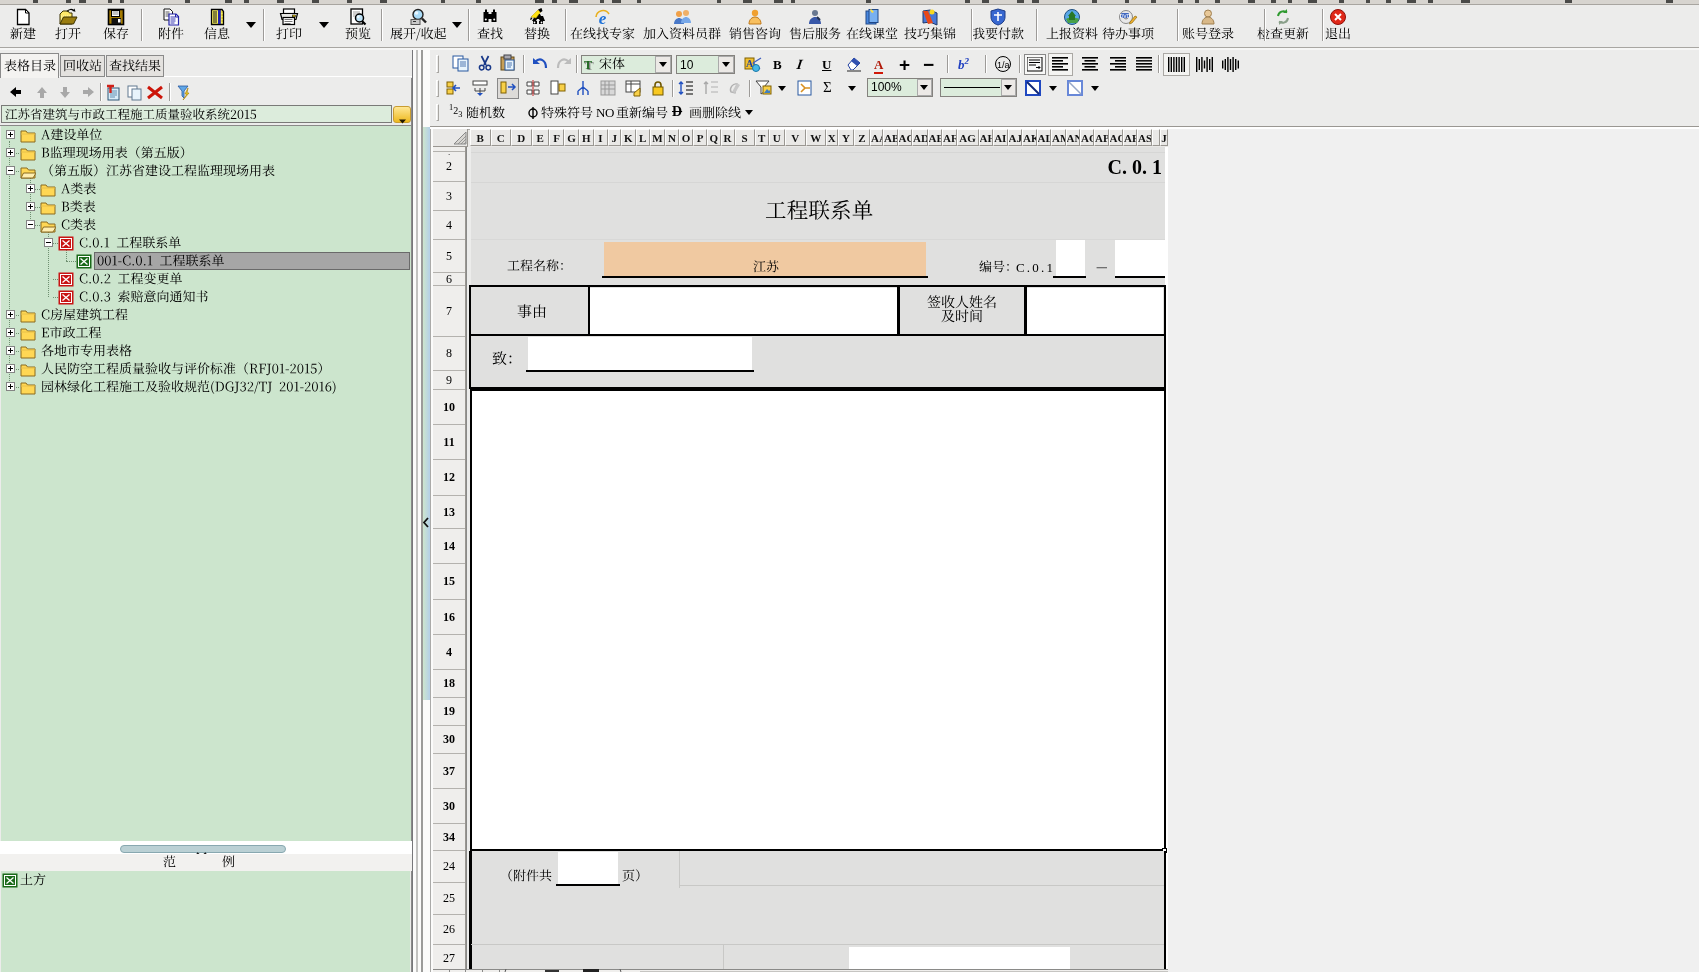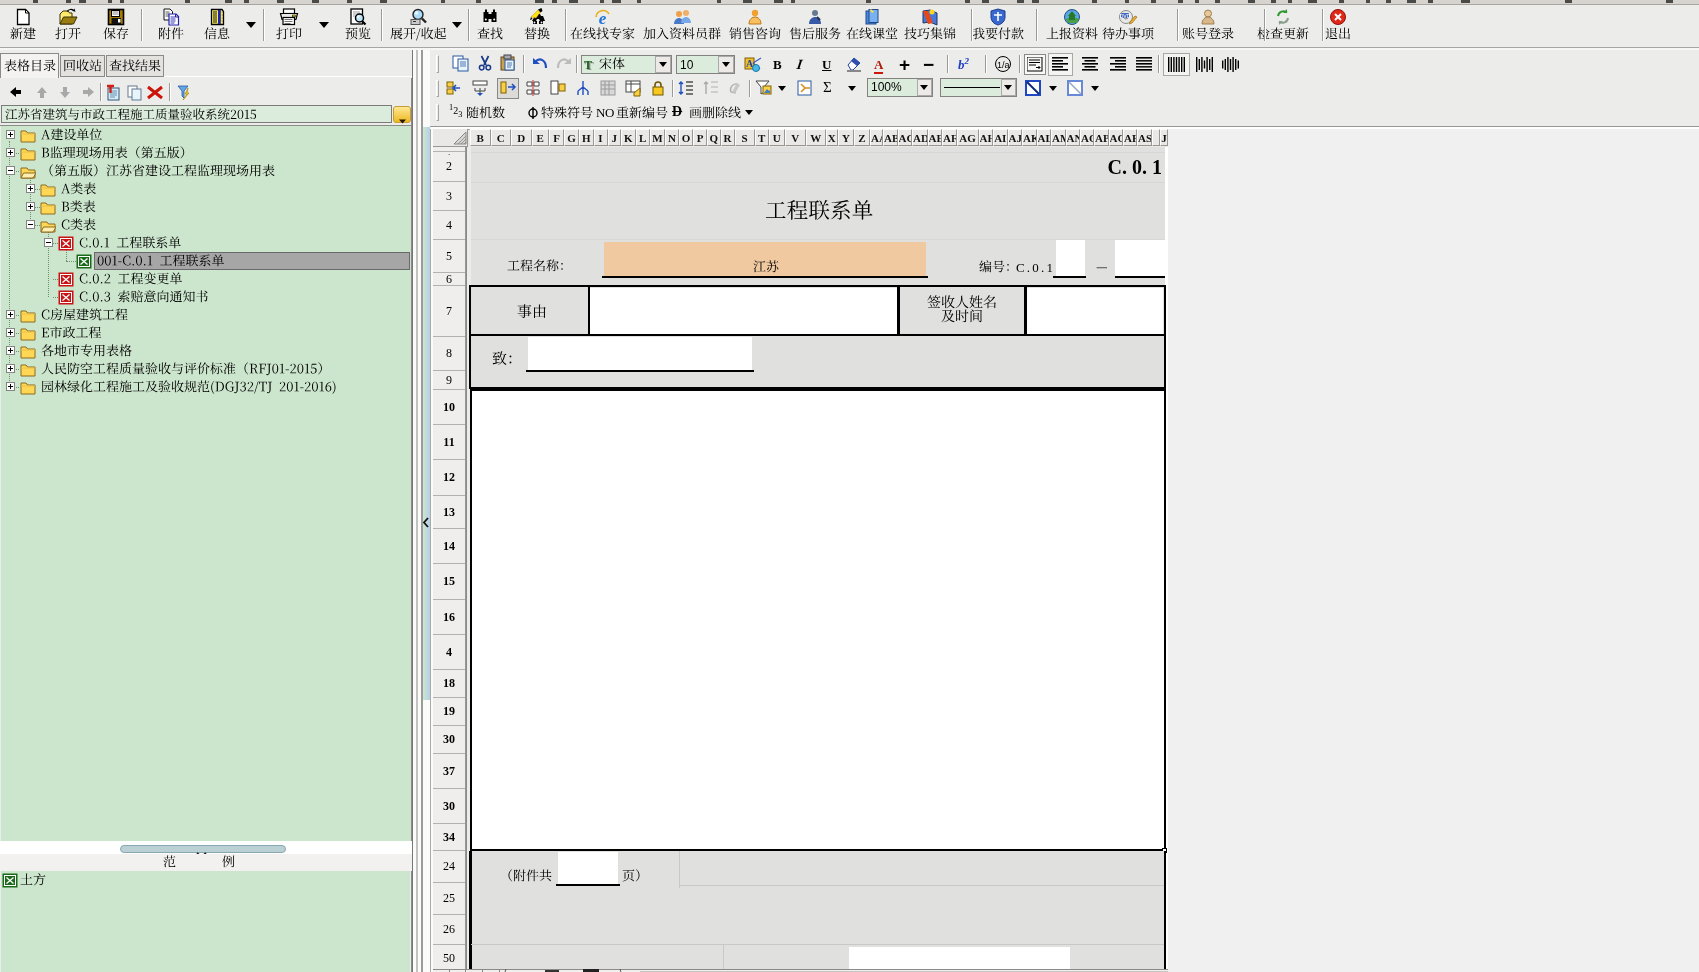--- a/index.html
+++ b/index.html
@@ -1353,21 +1353,21 @@
     <div class="a" style="left:433px;top:635px;width:32px;height:35px;border-bottom:1px solid #b4b2ae;font:bold 12px &quot;Liberation Serif&quot;;text-align:center;line-height:34px">4</div>
     <div class="a" style="left:433px;top:670px;width:32px;height:28px;border-bottom:1px solid #b4b2ae;font:bold 12px &quot;Liberation Serif&quot;;text-align:center;line-height:27px">18</div>
     <div class="a" style="left:433px;top:698px;width:32px;height:28px;border-bottom:1px solid #b4b2ae;font:bold 12px &quot;Liberation Serif&quot;;text-align:center;line-height:27px">19</div>
     <div class="a" style="left:433px;top:726px;width:32px;height:28px;border-bottom:1px solid #b4b2ae;font:bold 12px &quot;Liberation Serif&quot;;text-align:center;line-height:27px">30</div>
     <div class="a" style="left:433px;top:754px;width:32px;height:35px;border-bottom:1px solid #b4b2ae;font:bold 12px &quot;Liberation Serif&quot;;text-align:center;line-height:34px">37</div>
     <div class="a" style="left:433px;top:789px;width:32px;height:35px;border-bottom:1px solid #b4b2ae;font:bold 12px &quot;Liberation Serif&quot;;text-align:center;line-height:34px">30</div>
     <div class="a" style="left:433px;top:824px;width:32px;height:27px;border-bottom:1px solid #b4b2ae;font:bold 12px &quot;Liberation Serif&quot;;text-align:center;line-height:26px">34</div>
     <div class="a" style="left:433px;top:851px;width:32px;height:32px;border-bottom:1px solid #b4b2ae;font:12px &quot;Liberation Serif&quot;;text-align:center;line-height:31px">24</div>
     <div class="a" style="left:433px;top:883px;width:32px;height:32px;border-bottom:1px solid #b4b2ae;font:12px &quot;Liberation Serif&quot;;text-align:center;line-height:31px">25</div>
     <div class="a" style="left:433px;top:915px;width:32px;height:30px;border-bottom:1px solid #b4b2ae;font:12px &quot;Liberation Serif&quot;;text-align:center;line-height:29px">26</div>
-    <div class="a" style="left:433px;top:945px;width:32px;height:28px;border-bottom:1px solid #b4b2ae;font:12px &quot;Liberation Serif&quot;;text-align:center;line-height:27px">50</div>
+    <div class="a" style="left:433px;top:945px;width:32px;height:28px;border-bottom:1px solid #b4b2ae;font:12px &quot;Liberation Serif&quot;;text-align:center;line-height:27px">27</div>
     <div class="a " style="left:466px;top:147px;width:702px;height:826px;background:#fff"></div>
     <div class="a " style="left:466px;top:147px;width:5px;height:826px;background:#ececeb"></div>
     <div class="a " style="left:466px;top:147px;width:1px;height:826px;background:#8a8a88"></div>
     <div class="a " style="left:471px;top:147px;width:694px;height:138px;background:#e0e0df"></div>
     <div class="a " style="left:471px;top:151.5px;width:694px;height:1px;background:#d6d6d5"></div>
     <div class="a " style="left:471px;top:181.5px;width:694px;height:1px;background:#d6d6d5"></div>
     <div class="a " style="left:471px;top:238.5px;width:694px;height:1px;background:#d8d8d7"></div>
     <div class="a" style="left:762px;top:155.5px;width:400px;text-align:right;font:bold 20px 'Liberation Serif', serif;line-height:22px;color:#000;white-space:pre">C. 0. 1</div>
     <div class="a" style="left:764.9px;top:200.7px;width:108.3px;height:21.5px"><svg width="108.3" height="21.5" viewBox="0 0 5037 1000" style="overflow:visible">
         <g fill="#000" transform="matrix(1,0,0,-1,0,793)">

